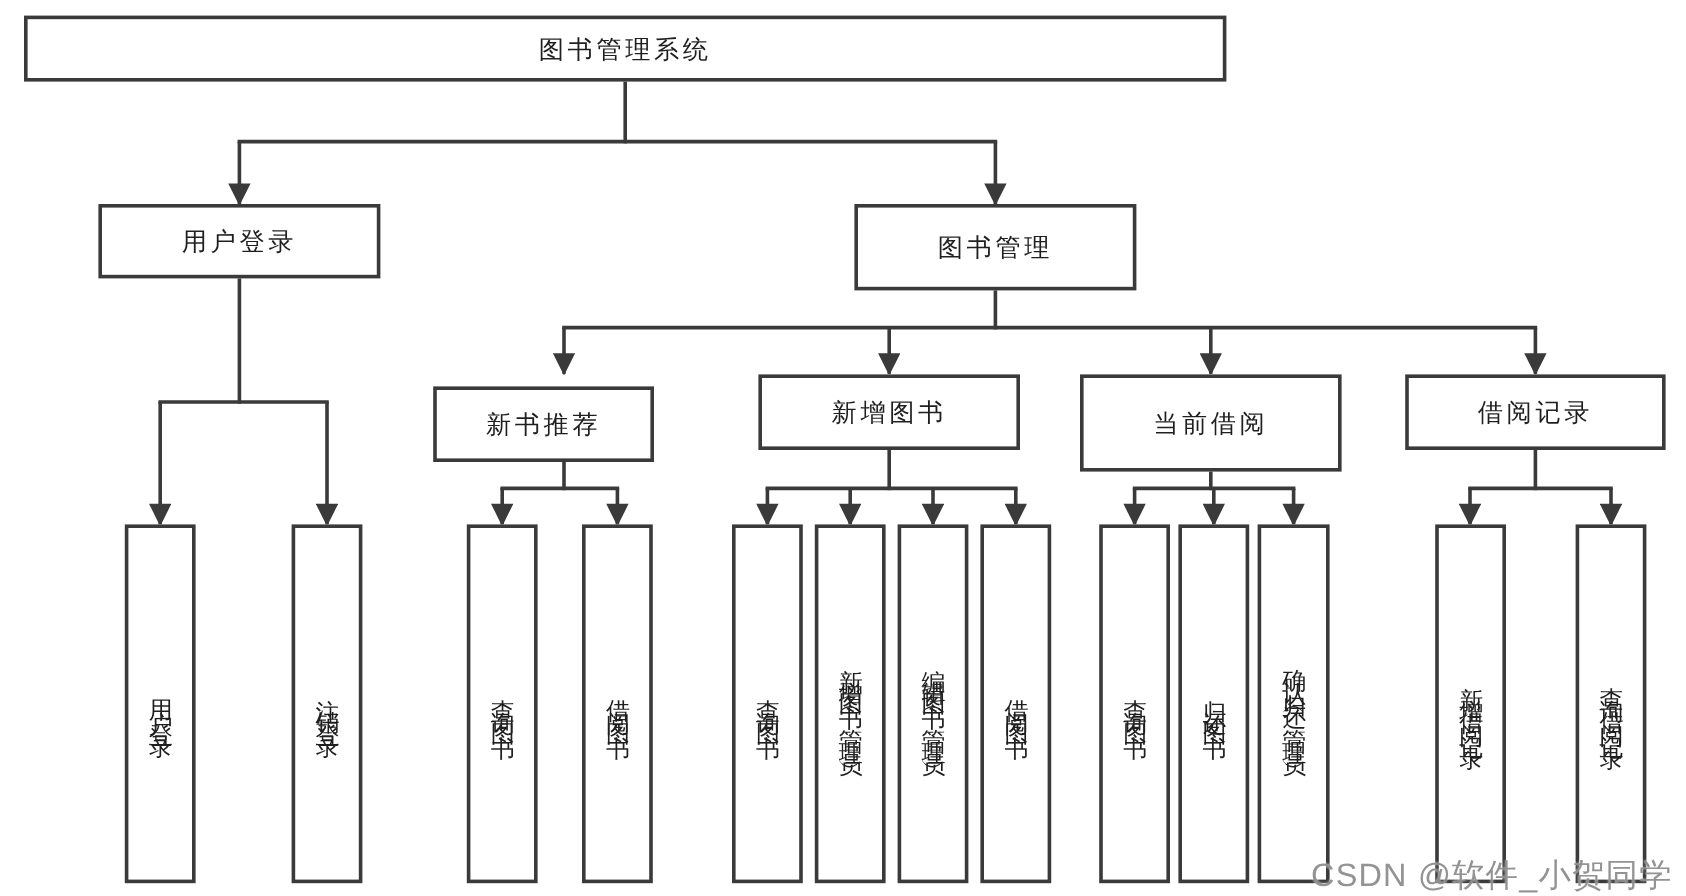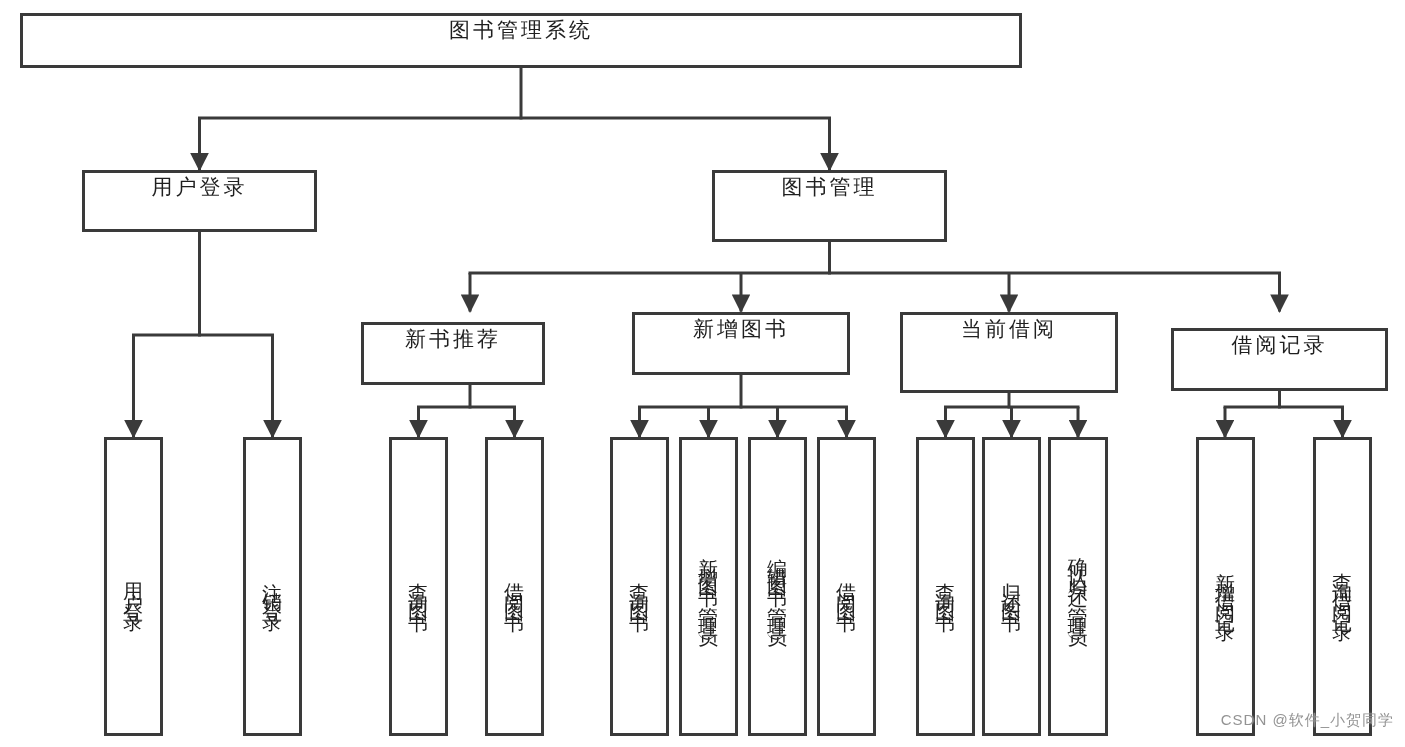--- a/index.html
+++ b/index.html
@@ -16,21 +16,21 @@
     left: 0; top: 0;
     width: 1405px; height: 747px;
     overflow: visible;
   }
   .hbox {
     position: absolute;
     box-sizing: border-box;
     border: 3px solid #3a3a3a;
     background: #ffffff;
     display: flex;
-    align-items: flex-start;
+    align-items: center;
     justify-content: center;
   }
   .hbox .lbl {
     font-size: 21px;
     letter-spacing: 3px;
     color: #1f1f1f;
     white-space: nowrap;
   }
   .vbox {
     position: absolute;
@@ -50,21 +50,21 @@
     font-size: 20px;
     line-height: 1;
     letter-spacing: 10px;
     color: #1f1f1f;
     white-space: nowrap;
   }
   .watermark {
     position: absolute;
     top: 711px;
     right: 11px;
-    font-size: 15px;
+    font-size: 27px;
     color: rgba(138, 138, 138, 0.92);
     letter-spacing: 1px;
     white-space: nowrap;
     z-index: 5;
     text-shadow: 0 0 2px rgba(255,255,255,0.8);
   }
 </style>
 </head>
 <body>
 
@@ -133,21 +133,21 @@
 
   <div class="hbox" style="left:361px;top:322px;width:184px;height:63px">
     <span class="lbl">新书推荐</span>
   </div>
   <div class="hbox" style="left:632px;top:312px;width:218px;height:63px">
     <span class="lbl">新增图书</span>
   </div>
   <div class="hbox" style="left:900px;top:312px;width:218px;height:81px">
     <span class="lbl">当前借阅</span>
   </div>
-  <div class="hbox" style="left:1171px;top:328px;width:217px;height:63px">
+  <div class="hbox" style="left:1171px;top:312px;width:217px;height:63px">
     <span class="lbl">借阅记录</span>
   </div>
 
   <div class="vbox" style="left:104px">
     <span class="vtext">用户登录</span>
   </div>
   <div class="vbox" style="left:243px">
     <span class="vtext">注销登录</span>
   </div>
 

